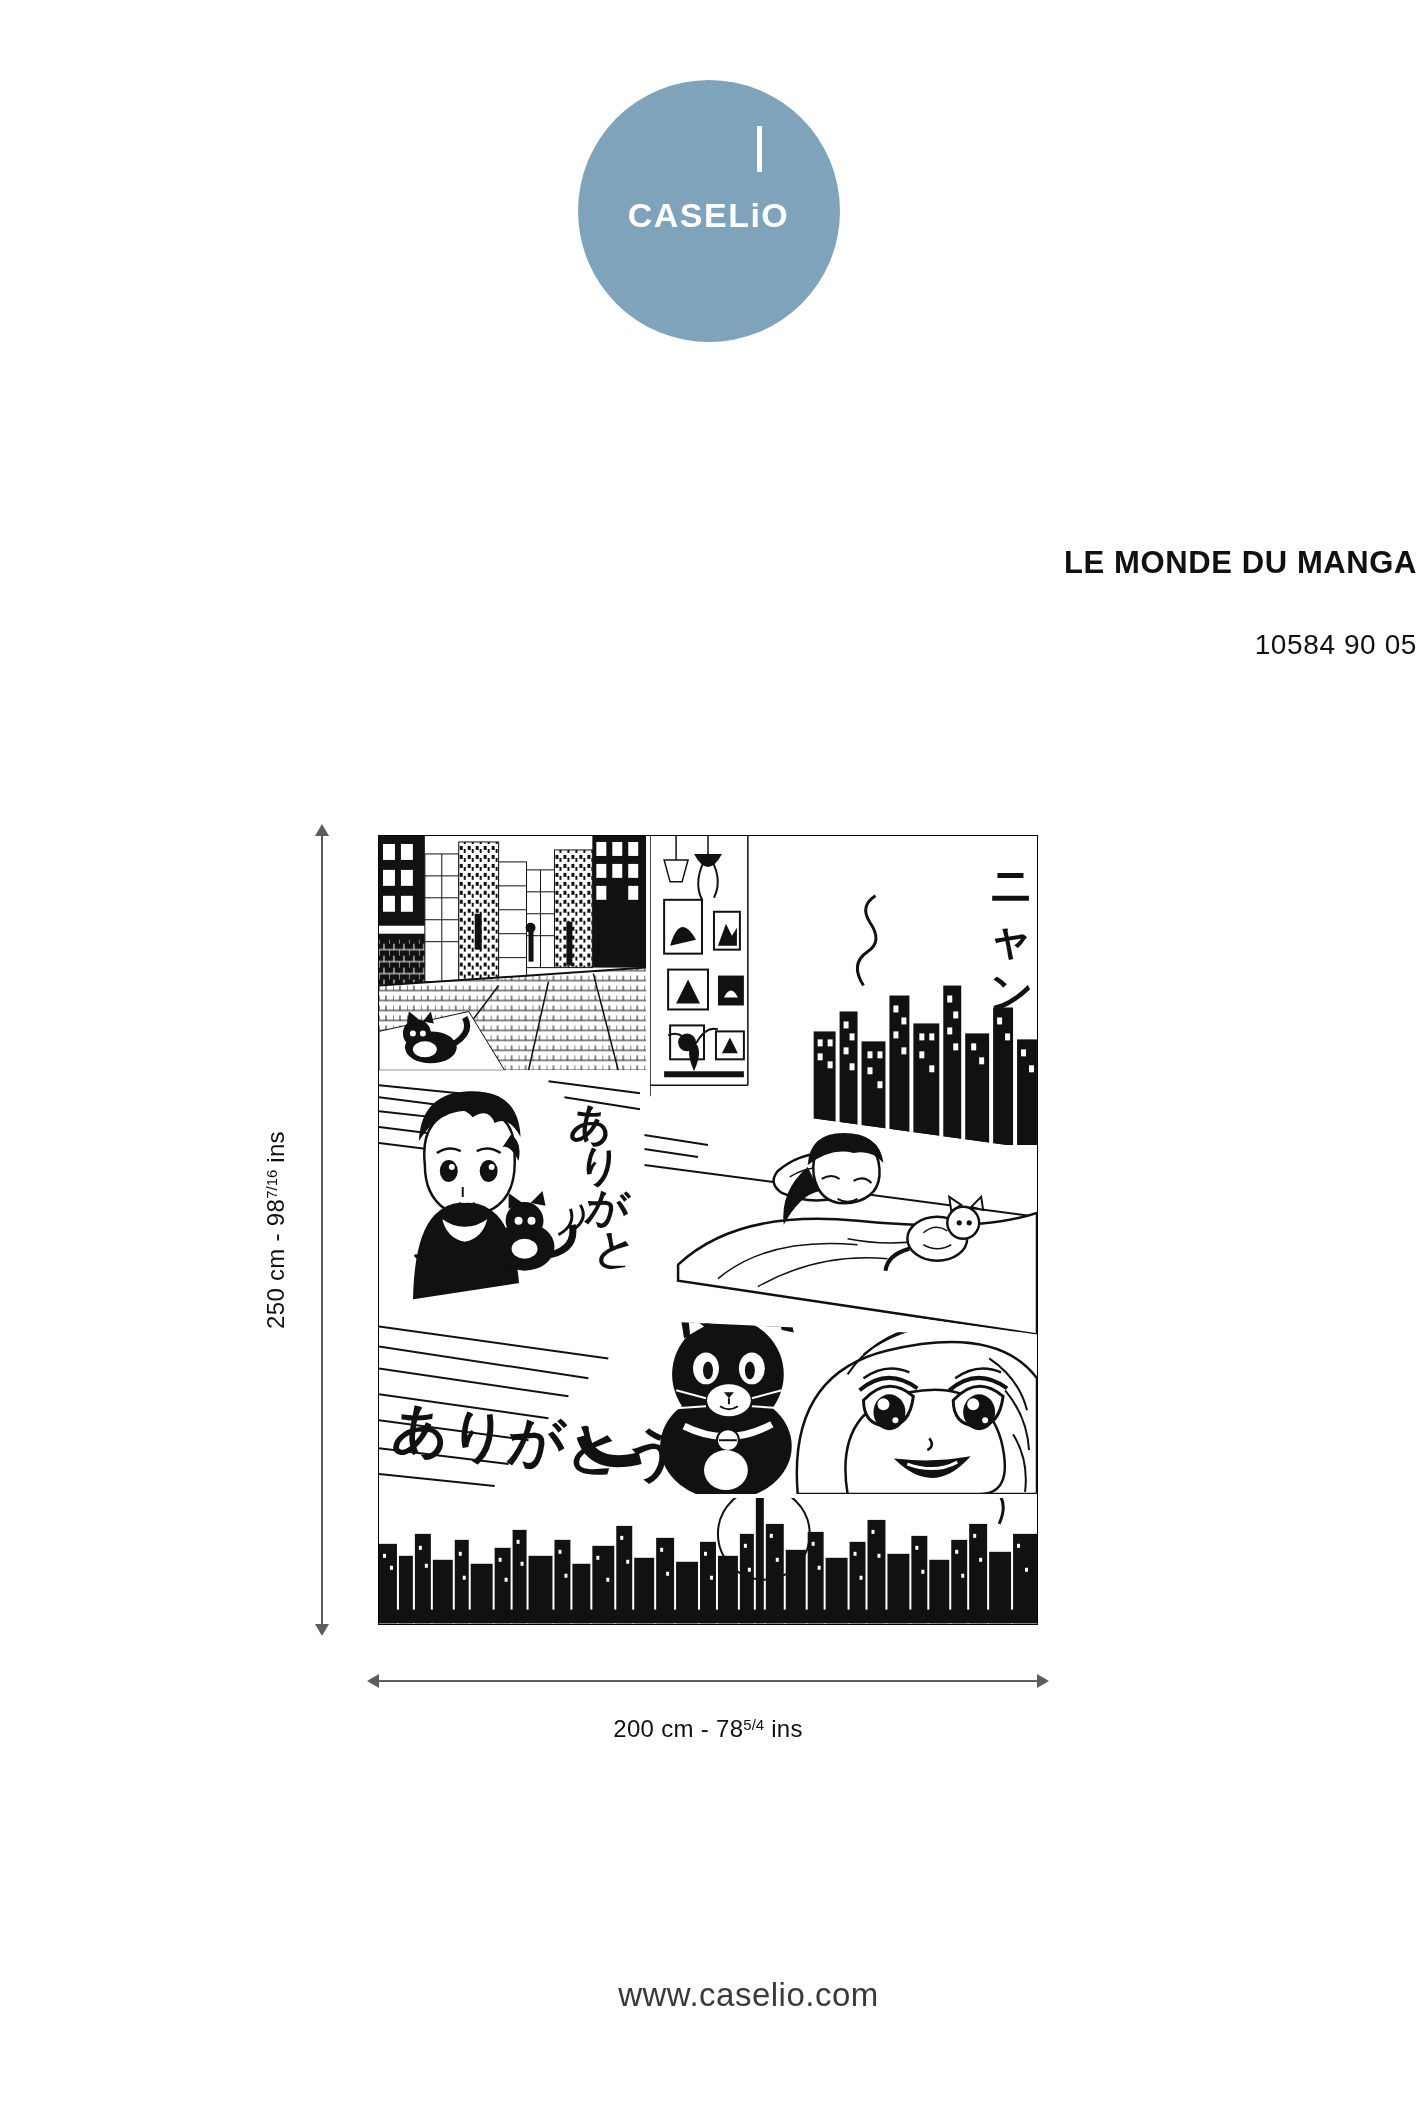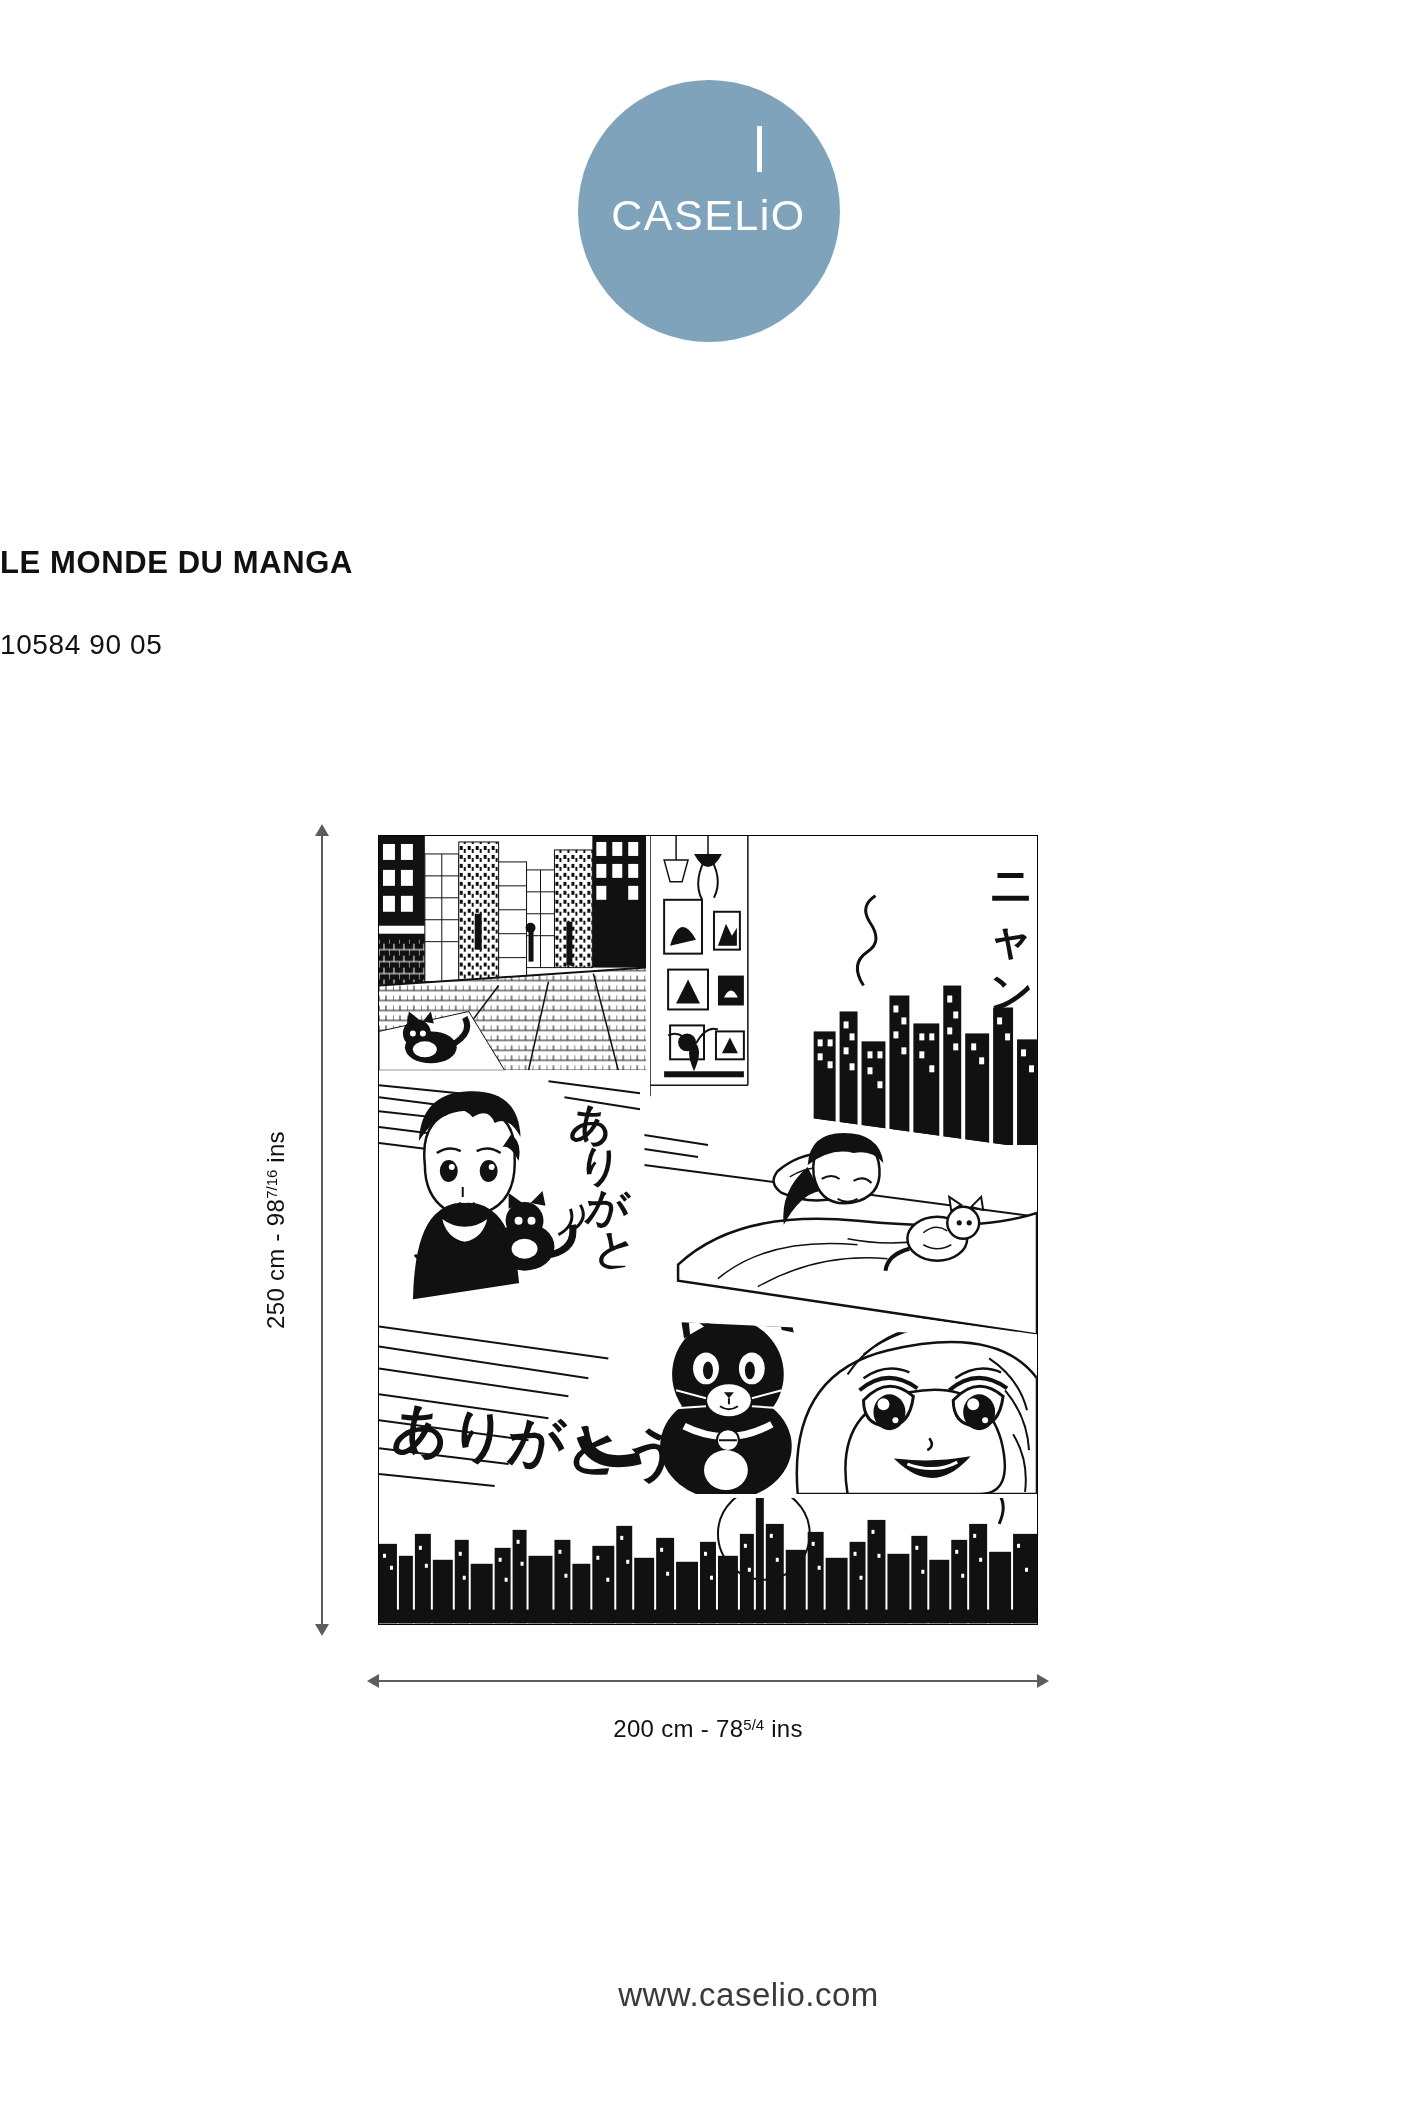--- a/index.html
+++ b/index.html
@@ -30,45 +30,45 @@
     width: 262px;
     height: 262px;
     border-radius: 50%;
     background: #7ea3bb;
     display: flex;
     align-items: center;
     justify-content: center;
     position: relative;
   }
   .logo-text {
-    font-size: 43px;
+    font-size: 34px;
     letter-spacing: 1.5px;
     color: #ffffff;
-    font-weight: 400;
+    font-weight: 700;
     line-height: 1;
     position: relative;
     top: 4px;
   }
   .logo-tick {
     position: absolute;
     width: 5px;
     height: 46px;
     background: #ffffff;
     left: 50%;
     margin-left: 48px;
     top: 46px;
   }
 
   
   .title-block {
     position: absolute;
     top: 545px;
     left: 0;
     width: 100%;
-    text-align: left;
+    text-align: right;
   }
   .doc-title {
     font-size: 31px;
     font-weight: bold;
     letter-spacing: 0.6px;
     color: #111111;
     margin: 0;
   }
   .doc-ref {
     font-size: 28px;

